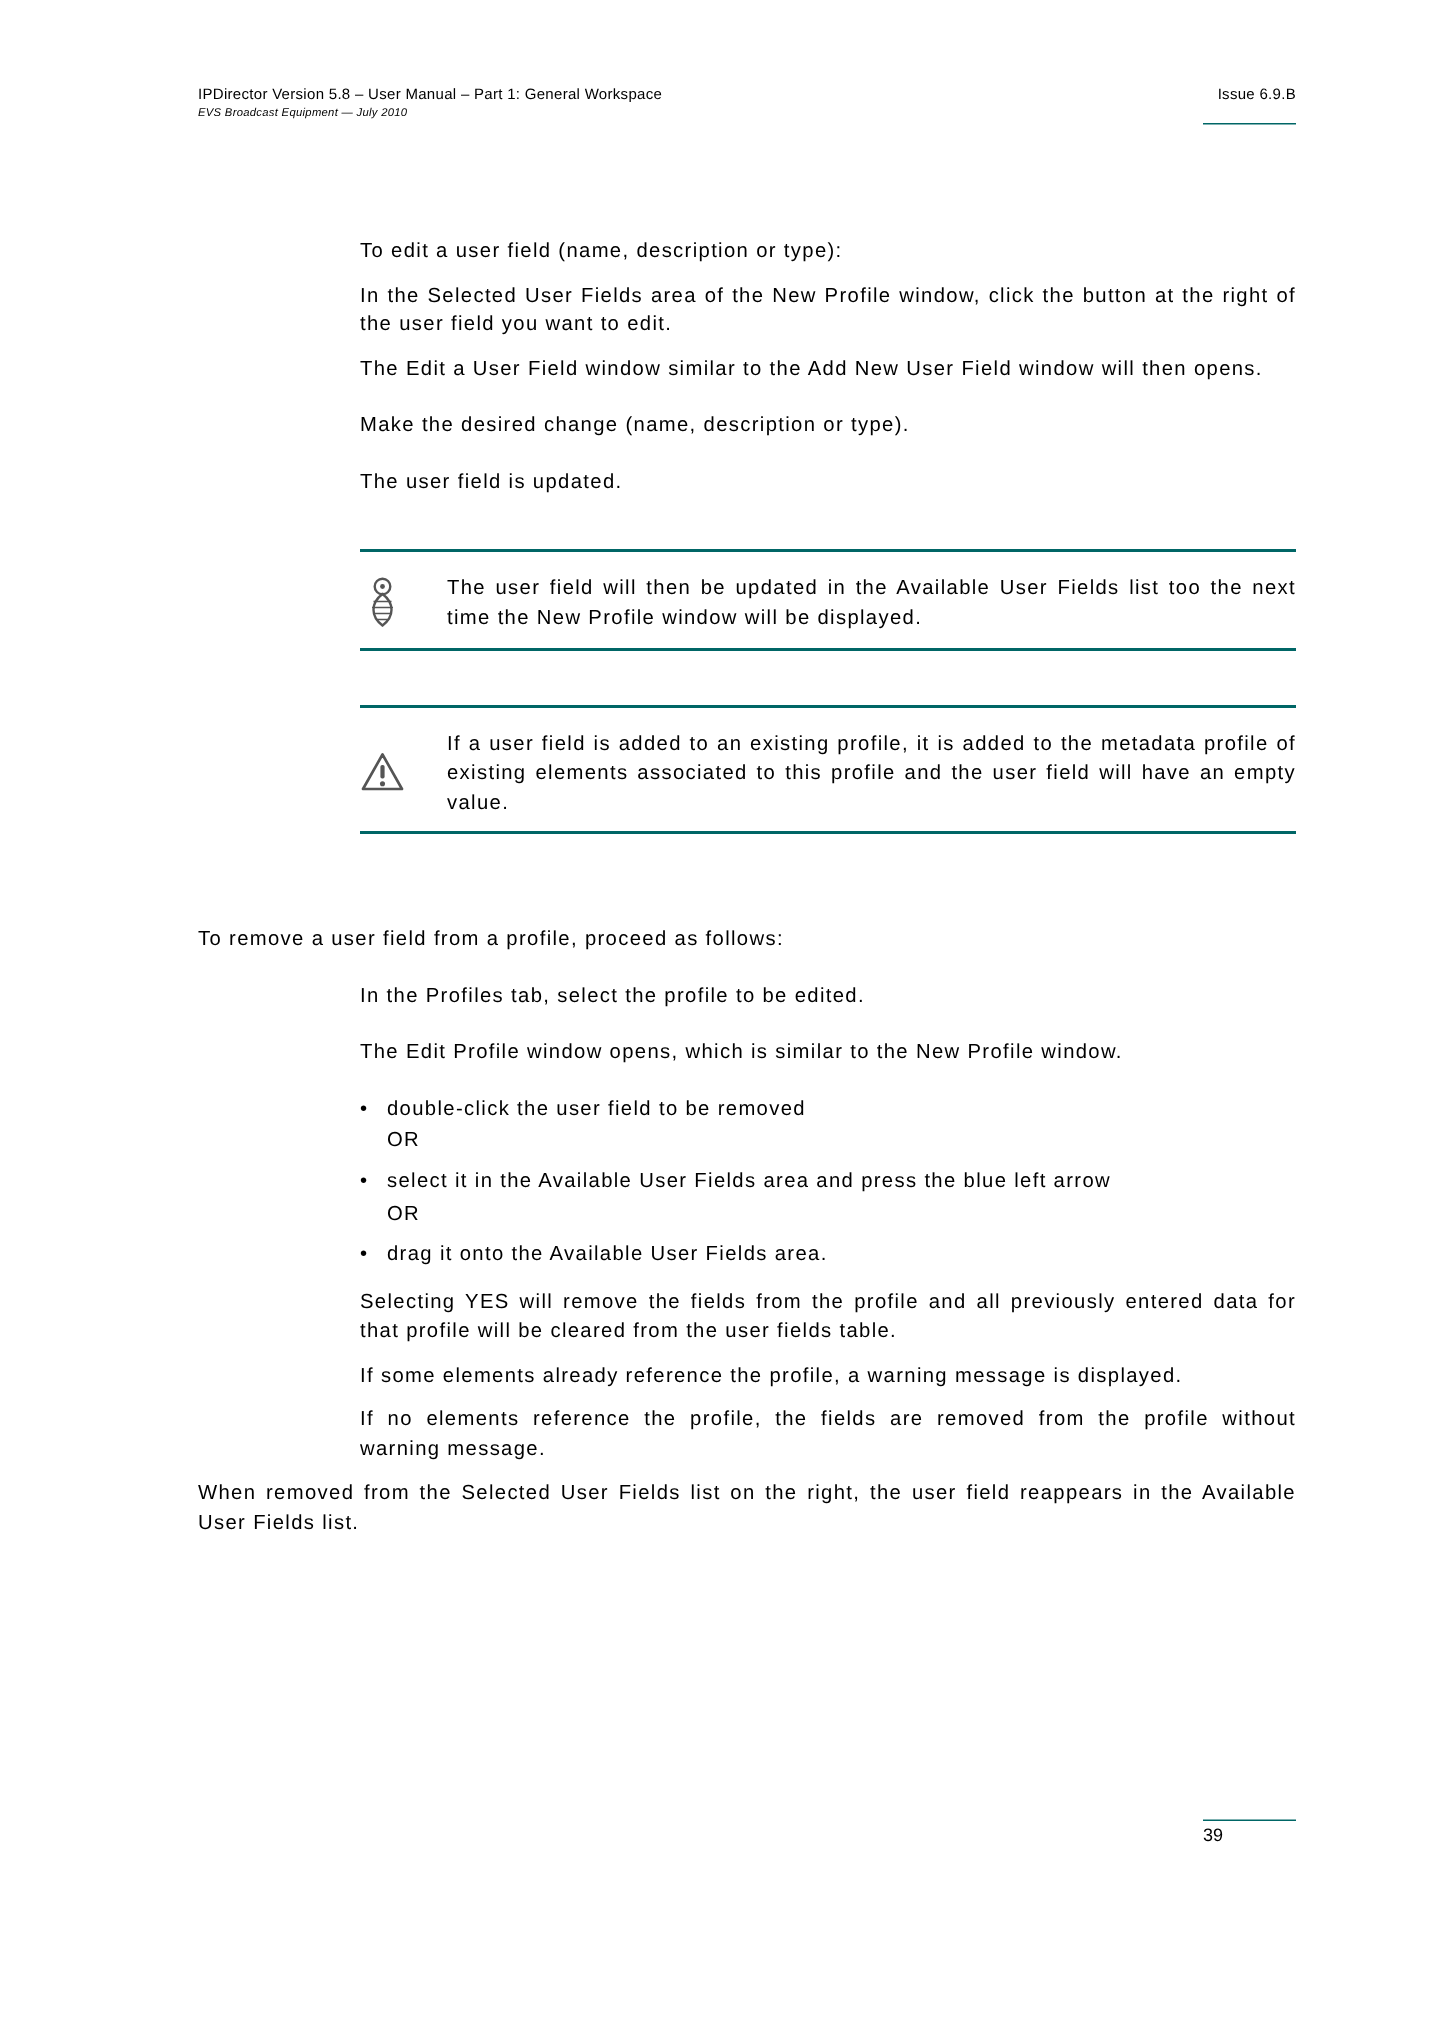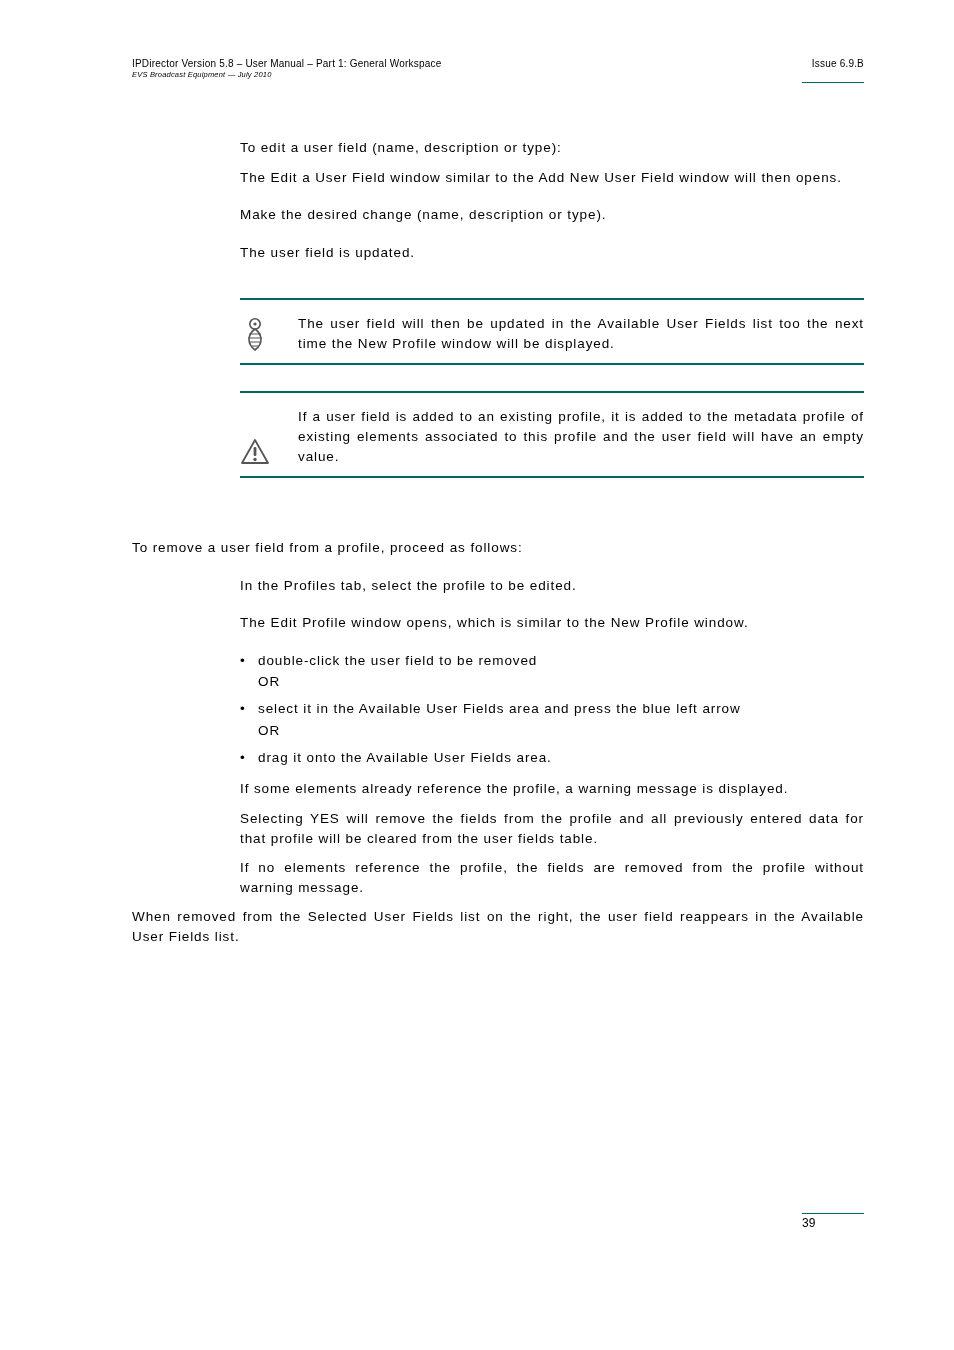--- a/index.html
+++ b/index.html
@@ -3,28 +3,28 @@
 <meta charset="utf-8">
 <style>
   * { box-sizing: border-box; margin: 0; padding: 0; }
   html, body { width: 954px; height: 1350px; background: #ffffff; font-family: Arial, Helvetica, sans-serif; color: #000; }
   .page { width: 954px; height: 1288px; position: relative; padding: 58px 90px 60px 132px; }
   .header-row { display: flex; justify-content: space-between; align-items: flex-start; font-size: 10px; letter-spacing: 0.2px; }
   .header-left-line1 { font-size: 10px; }
   .header-left-line2 { font-size: 7.5px; margin-top: 1px; font-style: italic; }
   .header-right { font-size: 10px; }
   .header-rule-right { position: absolute; top: 82px; right: 90px; width: 62px; height: 1px; background: #006666; }
-  .content { position: absolute; top: 138px; left: 132px; right: 90px; }
+  .content { position: absolute; top: 157px; left: 132px; right: 90px; }
   .indent1 { margin-left: 108px; }
   .para { font-size: 13.5px; letter-spacing: 0.9px; line-height: 1.45; margin-bottom: 10px; text-align: justify; }
   .para.tight { margin-bottom: 4px; }
   .spacer-sm { height: 8px; }
   .note-box { margin-left: 108px; margin-top: 36px; }
   .note-rule { height: 2px; background: #006666; width: 100%; }
-  .note-inner { display: flex; align-items: flex-end; padding: 14px 0 10px 0; }
+  .note-inner { display: flex; align-items: center; padding: 14px 0 10px 0; }
   .note-icon-cell { width: 58px; flex-shrink: 0; }
   .note-text { font-size: 13.5px; letter-spacing: 0.9px; line-height: 1.45; text-align: justify; }
   .list-block { margin-left: 108px; }
   .bullet-row { display: flex; font-size: 13.5px; letter-spacing: 0.9px; line-height: 1.45; margin-bottom: 4px; }
   .bullet-dot { width: 18px; flex-shrink: 0; text-align: left; }
   .bullet-text { flex: 1; }
   .sub-or { margin-left: 18px; font-size: 13.5px; letter-spacing: 0.9px; margin-bottom: 10px; margin-top: 2px; }
   .footer { position: absolute; bottom: 58px; right: 90px; font-size: 12px; }
   .footer-rule { width: 62px; height: 1px; background: #006666; margin-bottom: 2px; margin-left: auto; }
   svg.icon { display: block; }
@@ -39,20 +39,21 @@
       <div class="header-left-line1">IPDirector Version 5.8 – User Manual – Part 1: General Workspace</div>
       <div class="header-left-line2">EVS Broadcast Equipment  —  July 2010</div>
     </div>
     <div class="header-right">Issue 6.9.B</div>
   </div>
   <div class="header-rule-right"></div>
 
   <div class="content">
 
     <div class="indent1 para">To edit a user field (name, description or type):</div>
+    <div class="indent1 para">In the Selected User Fields area of the New Profile window, click the button at the right of the user field you want to edit.</div>
     <div class="indent1 para">The Edit a User Field window similar to the Add New User Field window will then opens.</div>
     <div class="spacer-sm"></div>
     <div class="indent1 para">Make the desired change (name, description or type).</div>
     <div class="spacer-sm"></div>
     <div class="indent1 para">The user field is updated.</div>
 
     <div class="note-box">
       <div class="note-rule"></div>
       <div class="note-inner">
         <div class="note-icon-cell">
@@ -61,21 +62,21 @@
             <circle cx="15" cy="7" r="1.6" fill="#555"></circle>
             <path d="M15 12 C 7 18, 7 27, 15 33 C 23 27, 23 18, 15 12 Z" fill="none" stroke="#555" stroke-width="1.6"></path>
             <path d="M9 17 L21 17 M8 21 L22 21 M9 25 L21 25 M11 29 L19 29" stroke="#555" stroke-width="1" fill="none"></path>
           </svg>
         </div>
         <div class="note-text">The user field will then be updated in the Available User Fields list too the next time the New Profile window will be displayed.</div>
       </div>
       <div class="note-rule"></div>
     </div>
 
-    <div class="note-box" style="margin-top:26px;">
+    <div class="note-box" style="margin-top:36px;">
       <div class="note-rule"></div>
       <div class="note-inner">
         <div class="note-icon-cell">
           <svg class="icon" width="30" height="28" viewBox="0 0 30 28">
             <path d="M15 2 L28 25 L2 25 Z" fill="none" stroke="#555" stroke-width="1.8" stroke-linejoin="round"></path>
             <rect x="13.6" y="9" width="2.8" height="9" rx="1.2" fill="#555"></rect>
             <circle cx="15" cy="21.5" r="1.7" fill="#555"></circle>
           </svg>
         </div>
         <div class="note-text">If a user field is added to an existing profile, it is added to the metadata profile of existing elements associated to this profile and the user field will have an empty value.</div>
@@ -107,22 +108,22 @@
         <div class="bullet-text">select it in the Available User Fields area and press the blue left arrow</div>
       </div>
       <div class="sub-or">OR</div>
 
       <div class="bullet-row" style="margin-bottom:12px;">
         <div class="bullet-dot">•</div>
         <div class="bullet-text">drag it onto the Available User Fields area.</div>
       </div>
     </div>
 
+    <div class="indent1 para">Selecting YES will remove the fields from the profile and all previously entered data for that profile will be cleared from the user fields table.</div>
     <div class="indent1 para">If some elements already reference the profile, a warning message is displayed.</div>
-    <div class="indent1 para">Selecting YES will remove the fields from the profile and all previously entered data for that profile will be cleared from the user fields table.</div>
     <div class="indent1 para">If no elements reference the profile, the fields are removed from the profile without warning message.</div>
 
     <div class="para" style="margin-left:0;">When removed from the Selected User Fields list on the right, the user field reappears in the Available User Fields list.</div>
 
   </div>
 
   <div class="footer">
     <div class="footer-rule"></div>
     <div>39</div>
   </div>

